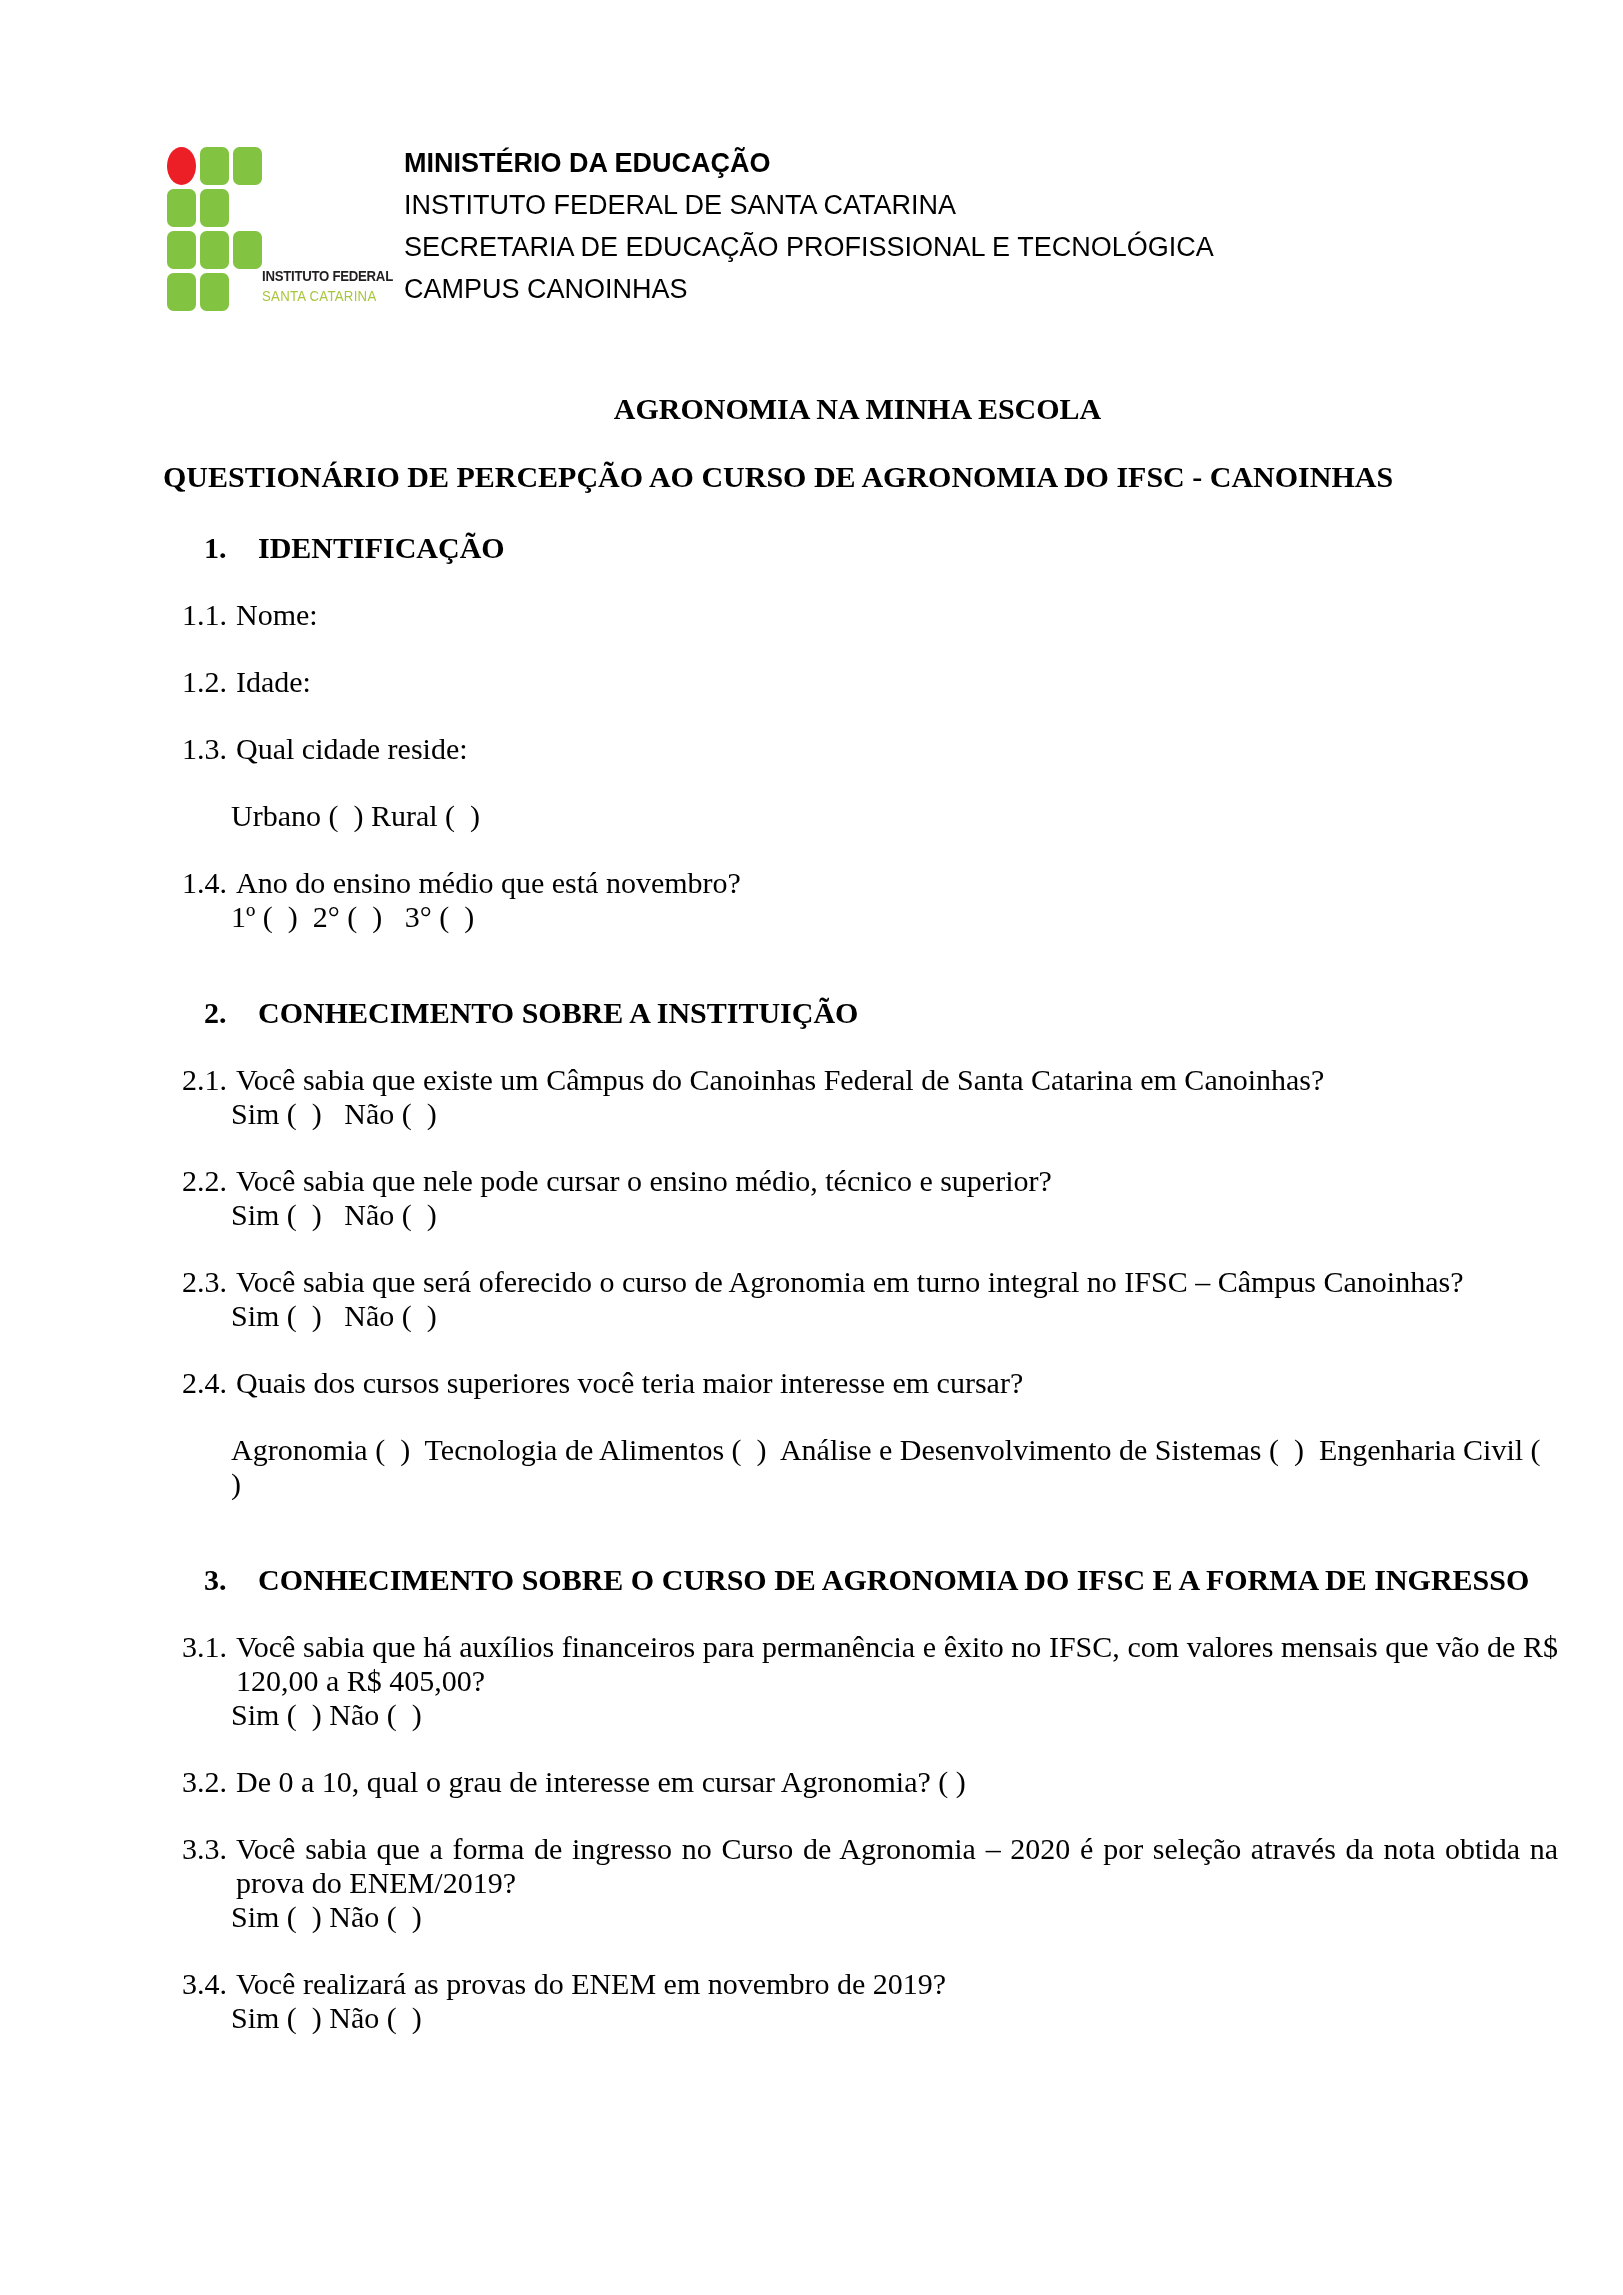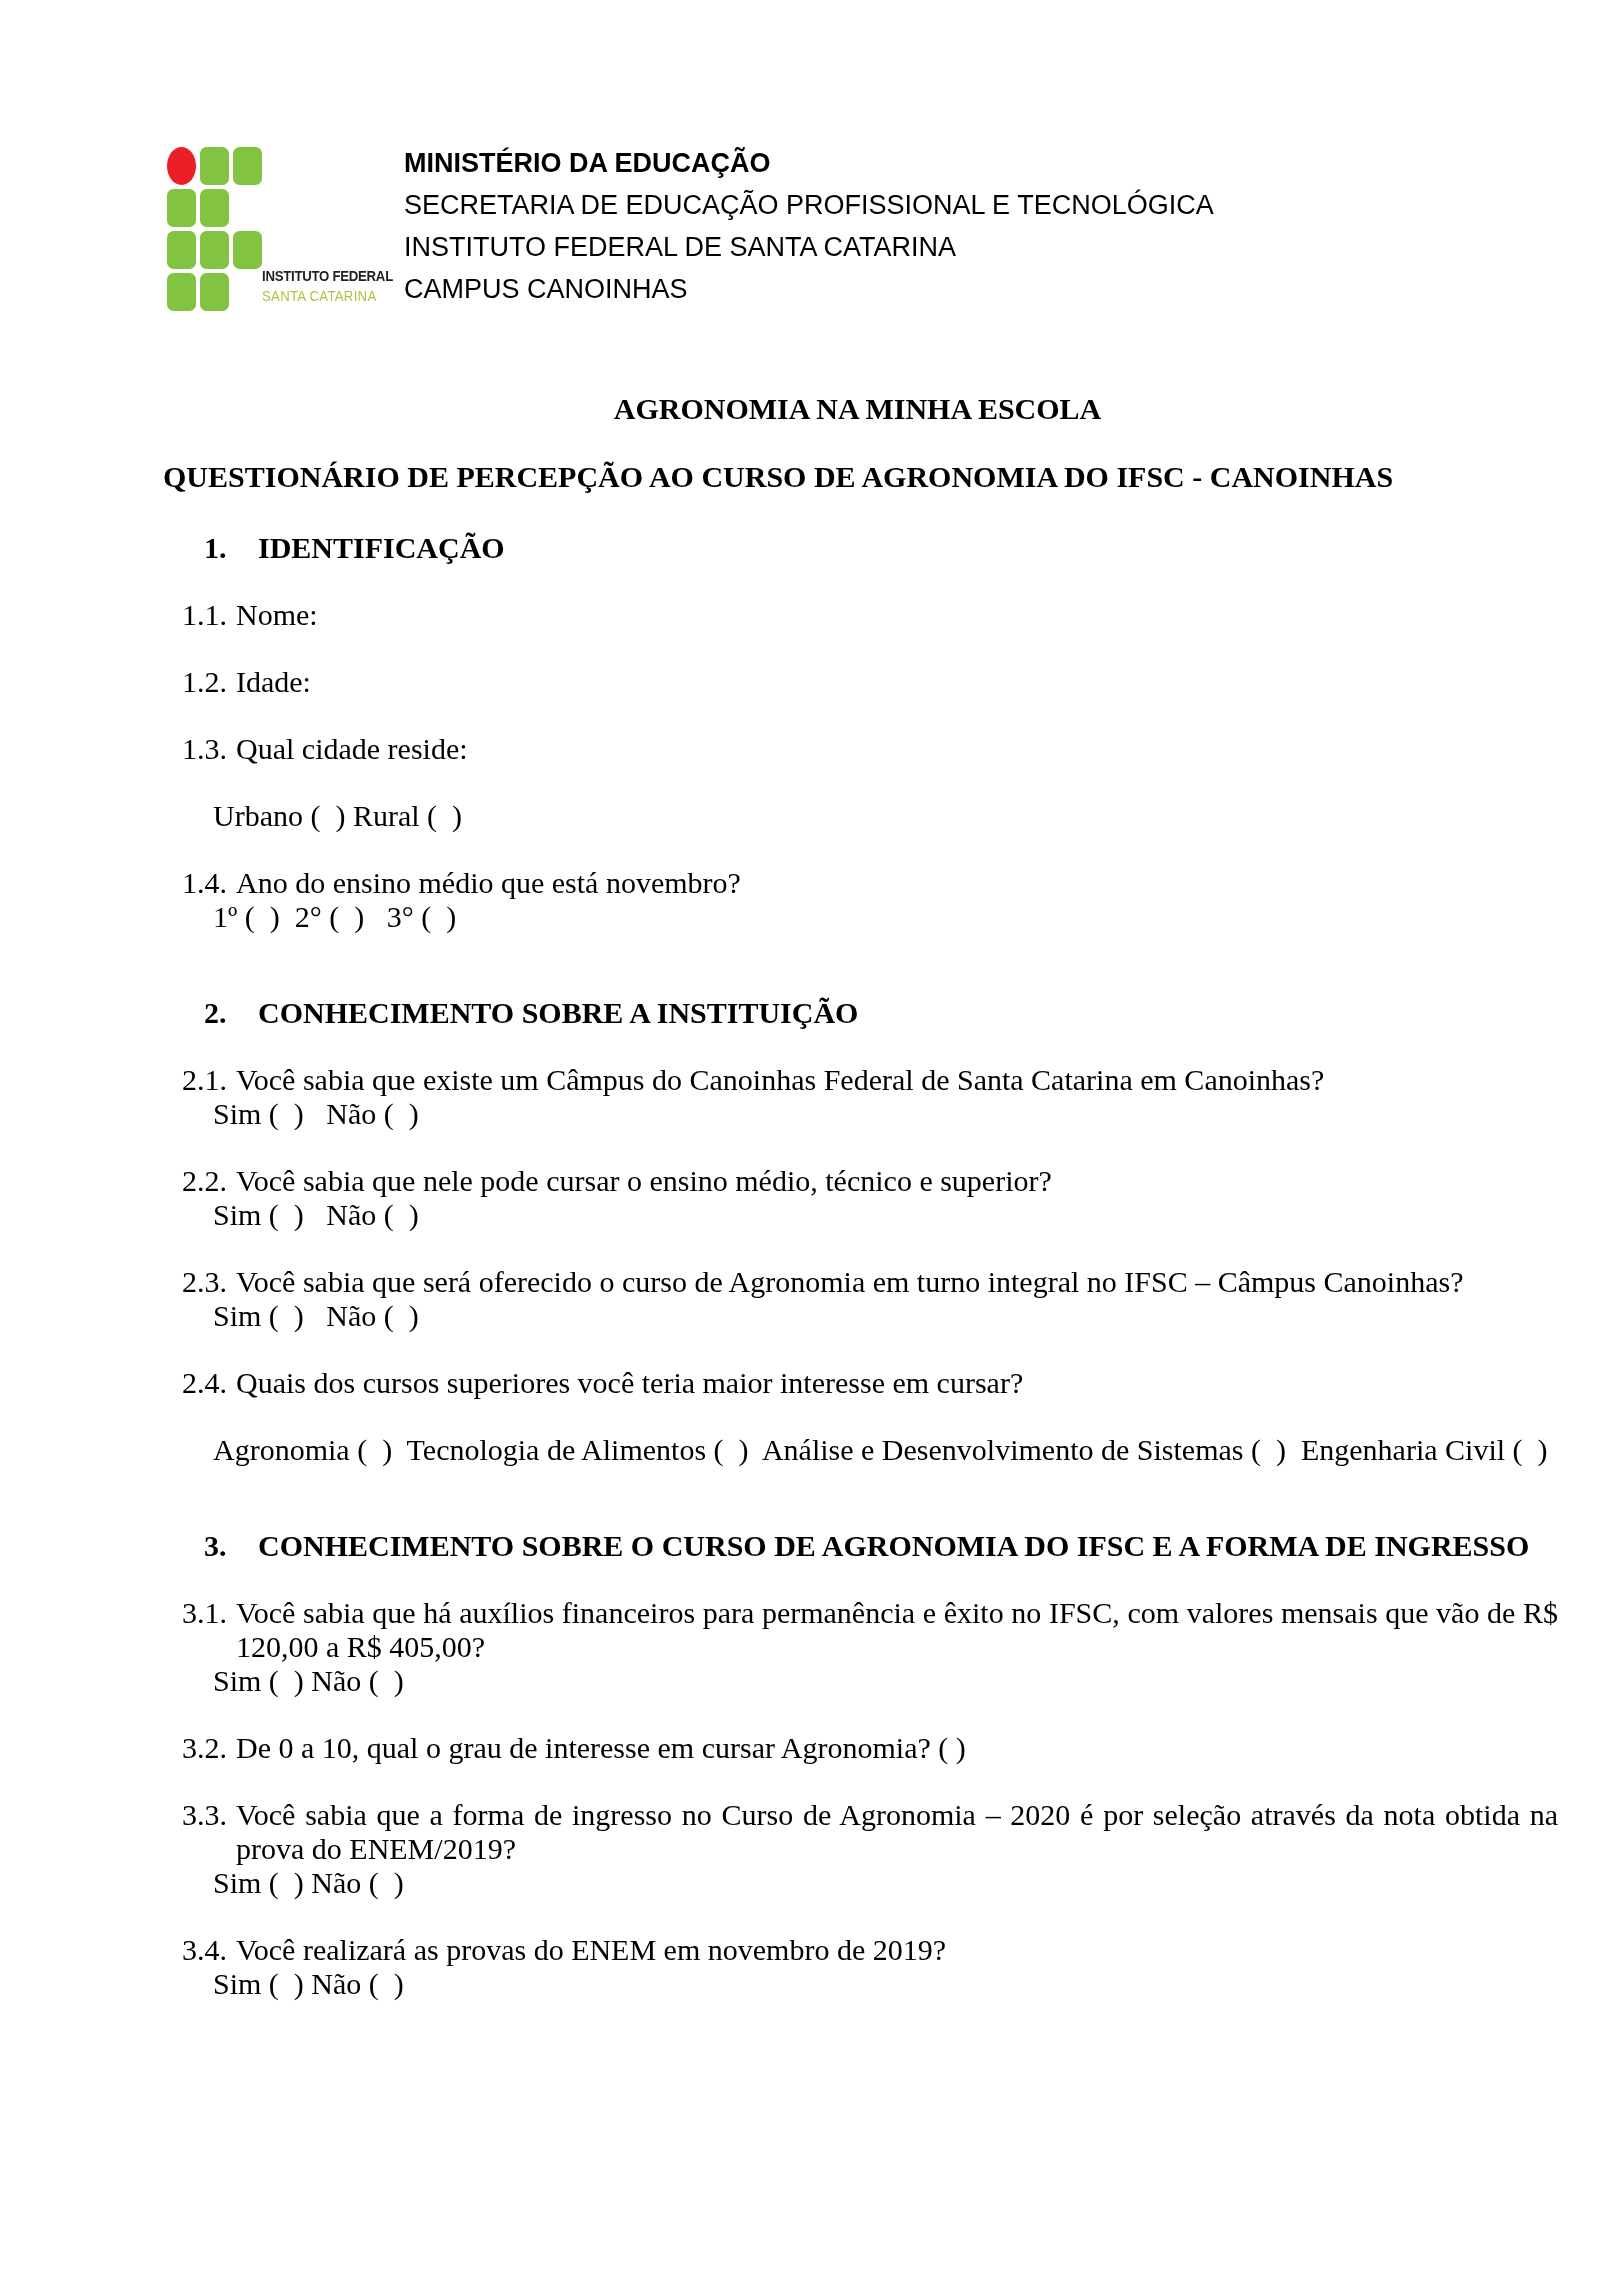--- a/index.html
+++ b/index.html
@@ -69,21 +69,21 @@
 
   .q {
     position: relative;
     margin: 33px 0 0 25px;
     padding-left: 54px;
   }
   .q.justify { text-align: justify; }
   .qnum { position: absolute; left: 0; top: 0; }
 
   .opts {
-    margin: 0 0 0 56px;
+    margin: 0 0 0 74px;
     white-space: pre-wrap;
   }
   .opts.gap-before { margin-top: 33px; }
 </style>
 </head>
 <body>
 
 <div class="page">
 
   <div class="header-row">
@@ -102,22 +102,22 @@
           <div class="cell"></div>
           <div class="cell empty"></div>
       </div>
       <div class="logo-text">
         <div class="l1">INSTITUTO FEDERAL</div>
         <div class="l2">SANTA CATARINA</div>
       </div>
     </div>
     <div class="header-text">
       <div class="bold">MINISTÉRIO DA EDUCAÇÃO</div>
+      <div>INSTITUTO FEDERAL DE SANTA CATARINA</div>
       <div>SECRETARIA DE EDUCAÇÃO PROFISSIONAL E TECNOLÓGICA</div>
-      <div>INSTITUTO FEDERAL DE SANTA CATARINA</div>
       <div>CAMPUS CANOINHAS</div>
     </div>
   </div>
 
   <p class="doc-title">AGRONOMIA NA MINHA ESCOLA</p>
   <p class="doc-subtitle">QUESTIONÁRIO DE PERCEPÇÃO AO CURSO DE AGRONOMIA DO IFSC - CANOINHAS</p>
 
   <p class="sec-heading first">
     <span class="qnum">1.</span>
     <span>IDENTIFICAÇÃO</span>

